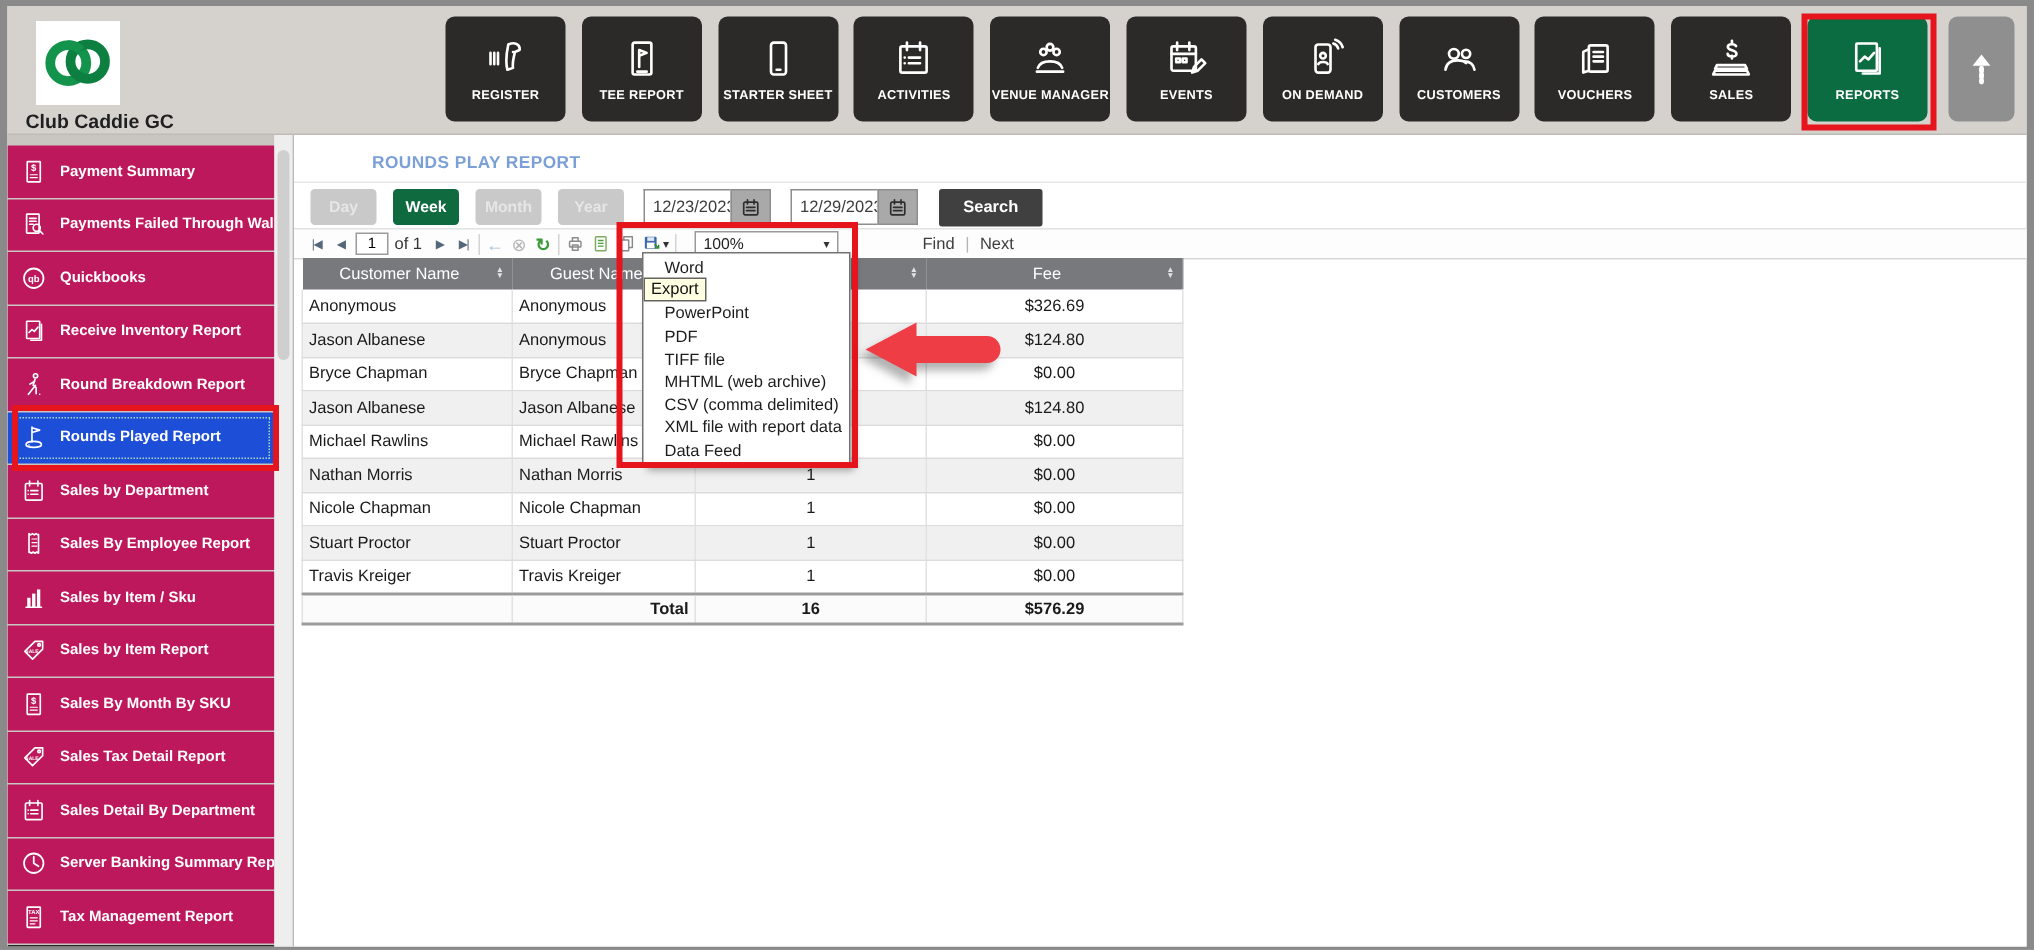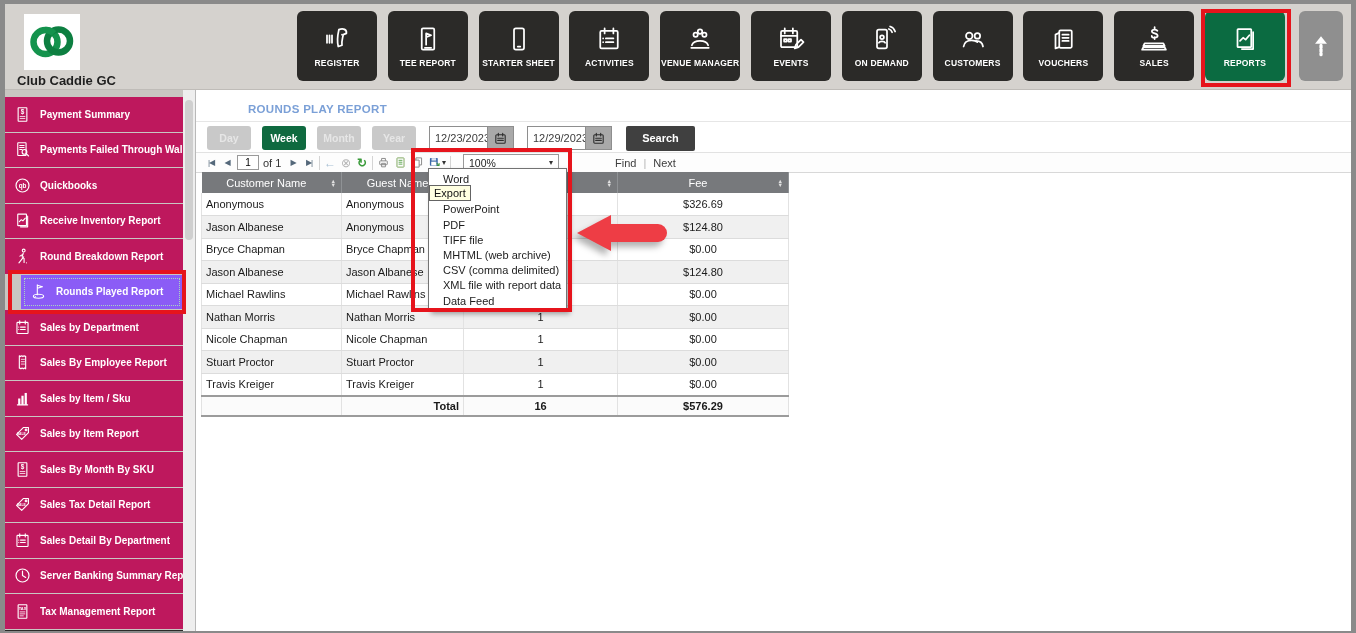--- a/index.html
+++ b/index.html
@@ -22,21 +22,21 @@
   .collapse-btn{position:absolute;right:8px;top:7px;width:44px;height:70px;background:#8f8f8f;border:none;border-radius:6px;
           color:#fff;display:flex;align-items:center;justify-content:center;cursor:pointer;}
   .collapse-btn .icsvg{width:26px;height:26px;}
 
   .icsvg{stroke:currentColor;fill:none;stroke-width:1.4;stroke-linecap:round;stroke-linejoin:round;display:block;}
 
   
   .sidebar{position:absolute;left:0;top:86px;width:178px;bottom:0;background:#c9c6c2;padding-top:7px;overflow:hidden;}
   .side-item{height:34.5px;margin-bottom:1px;background:#be185d;color:#fff;display:flex;align-items:center;
              gap:8px;padding-left:8px;cursor:pointer;overflow:hidden;}
-  .side-item.active{background:#8b5cf6;outline:1px dotted #a8d8bd;outline-offset:-4px;margin-left:16px;}
+  .side-item.active{background:#1d4ed8;outline:1px dotted #a8d8bd;outline-offset:-4px;}
   .side-ic .icsvg{width:19px;height:19px;}
   .side-label{font-size:10px;font-weight:bold;white-space:nowrap;}
   .side-filler{height:40px;background:#2b2a28;}
   .side-scroll{position:absolute;left:178px;top:86px;width:12px;bottom:0;background:#eeeeee;}
   .side-thumb{position:absolute;left:2px;top:10px;width:8px;height:140px;background:#cfcfcf;border-radius:4px;}
 
   
   .content{position:absolute;left:190px;top:86px;right:0;bottom:0;background:#fff;border-left:1px solid #b9b9b9;}
   .rpt-title{position:absolute;left:12px;top:13px;font-size:11.5px;font-weight:bold;color:#7ba0d7;letter-spacing:.3px;margin-left:40px;}
   .title-sep{position:absolute;left:0;right:0;top:31px;border-top:1px solid #e6e6e6;}

